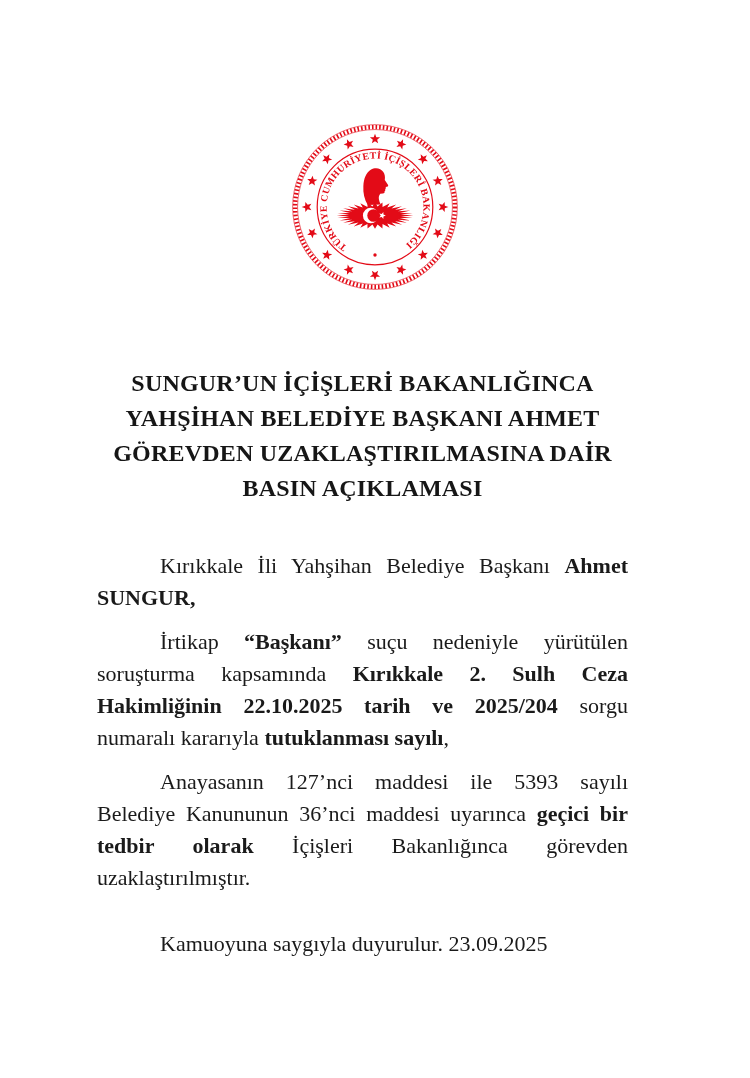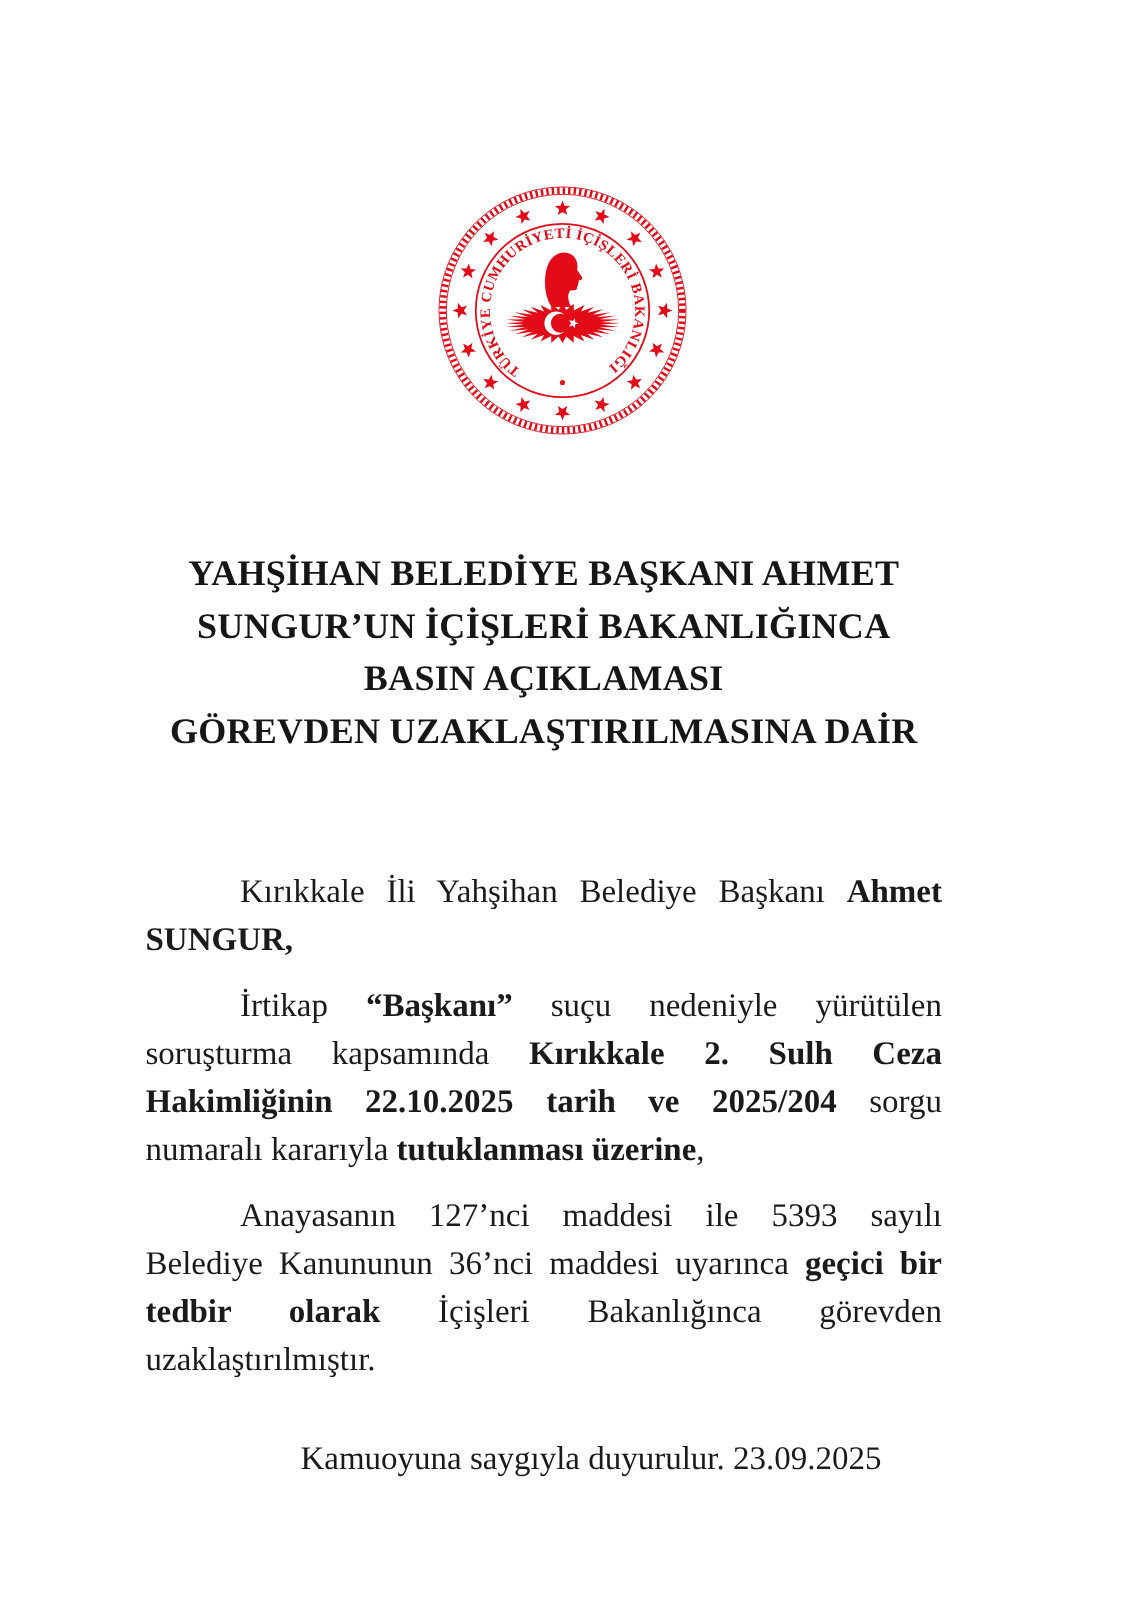--- a/index.html
+++ b/index.html
@@ -17,24 +17,24 @@
     font-family:"Liberation Serif", serif;font-weight:700;
     font-size:11.2px;fill:#e30b17;letter-spacing:.3px;
   }
   .title{
     position:absolute;top:366px;left:97px;width:531px;
     text-align:center;font-weight:700;font-size:24px;line-height:35px;
     color:#161616;letter-spacing:.2px;
   }
   .body-text{
     position:absolute;top:550px;left:97px;width:531px;
-    font-size:22px;line-height:32px;text-align:justify;color:#1a1a1a;margin-top:28px;
+    font-size:22px;line-height:32px;text-align:justify;color:#1a1a1a;
   }
   .body-text p{margin:0 0 12px 0;text-indent:63px;}
-  .body-text p.closing{margin-top:34px;text-align:center;}
+  .body-text p.closing{margin-top:34px;text-align:left;}
   .body-text b{font-weight:700;}
 </style>
 </head>
 <body>
 
 <div class="page">
 
   <div class="emblem">
     <svg viewBox="0 0 200 200" xmlns="http://www.w3.org/2000/svg">
 
@@ -85,29 +85,29 @@
 
       <polygon class="red-f" points="145.00,110.00 130.45,111.03 144.14,113.02 129.28,113.06 141.57,115.93 126.99,114.97 137.42,118.61 123.65,116.69 131.82,120.96 119.41,118.15 125.00,122.89 114.42,119.30 117.22,124.32 108.88,120.09 108.78,125.20 103.00,120.49 100.00,125.50 97.00,120.49 91.22,125.20 91.12,120.09 82.78,124.32 85.58,119.30 75.00,122.89 80.59,118.15 68.18,120.96 76.35,116.69 62.58,118.61 73.01,114.97 58.43,115.93 70.72,113.06 55.86,113.02 69.55,111.03 55.00,110.00 69.55,108.97 55.86,106.98 70.72,106.94 58.43,104.07 73.01,105.03 62.58,101.39 76.35,103.31 68.18,99.04 80.59,101.85 75.00,97.11 85.58,100.70 82.78,95.68 91.12,99.91 91.22,94.80 97.00,99.51 100.00,94.50 103.00,99.51 108.78,94.80 108.88,99.91 117.22,95.68 114.42,100.70 125.00,97.11 119.41,101.85 131.82,99.04 123.65,103.31 137.42,101.39 126.99,105.03 141.57,104.07 129.28,106.94 144.14,106.98 130.45,108.97"></polygon>
 
       <circle class="white-f" cx="95" cy="110" r="9.2"></circle>
       <circle class="red-f" cx="98.3" cy="110" r="7.4"></circle>
       <polygon class="white-f" points="112.70,110.00 109.93,111.04 109.80,113.99 107.95,111.68 105.10,112.47 106.74,110.00 105.10,107.53 107.95,108.32 109.80,106.01 109.93,108.96"></polygon>
     </svg>
   </div>
 
   <div class="title">
+    <div>SUNGUR’UN İÇİŞLERİ BAKANLIĞINCA</div>
     <div>YAHŞİHAN BELEDİYE BAŞKANI AHMET</div>
-    <div>SUNGUR’UN İÇİŞLERİ BAKANLIĞINCA</div>
+    <div>GÖREVDEN UZAKLAŞTIRILMASINA DAİR</div>
     <div>BASIN AÇIKLAMASI</div>
-    <div>GÖREVDEN UZAKLAŞTIRILMASINA DAİR</div>
   </div>
 
   <div class="body-text">
     <p><span>Kırıkkale İli Yahşihan Belediye Başkanı </span><b>Ahmet SUNGUR,</b></p>
 
-    <p><span>İrtikap </span><b>“Başkanı”</b><span> suçu nedeniyle yürütülen soruşturma kapsamında </span><b>Kırıkkale 2. Sulh Ceza Hakimliğinin 22.10.2025 tarih ve 2025/204</b><span> sorgu numaralı kararıyla </span><b>tutuklanması üzerine</b><span>,</span></p>
+    <p><span>İrtikap </span><b>“Başkanı”</b><span> suçu nedeniyle yürütülen soruşturma kapsamında </span><b>Kırıkkale 2. Sulh Ceza Hakimliğinin 22.10.2025 tarih ve 2025/204</b><span> sorgu numaralı kararıyla </span><b>tutuklanması sayılı</b><span>,</span></p>
 
     <p><span>Anayasanın 127’nci maddesi ile 5393 sayılı Belediye Kanununun 36’nci maddesi uyarınca </span><b>geçici bir tedbir olarak</b><span> İçişleri Bakanlığınca görevden uzaklaştırılmıştır.</span></p>
 
     <p class="closing">Kamuoyuna saygıyla duyurulur. 23.09.2025</p>
   </div>
 
 </div>
 
 </body></html>

